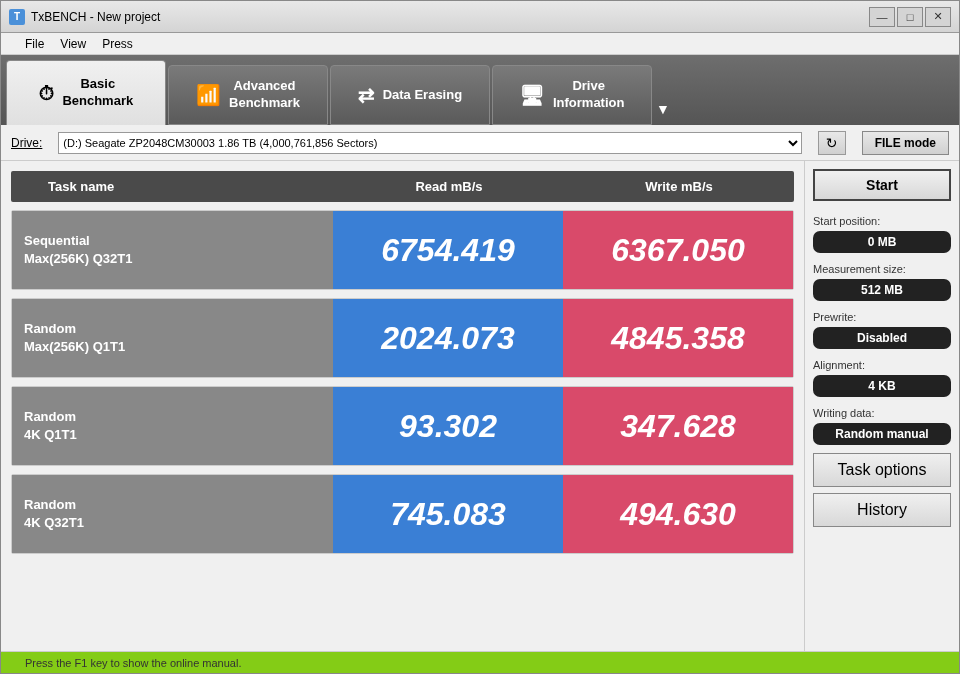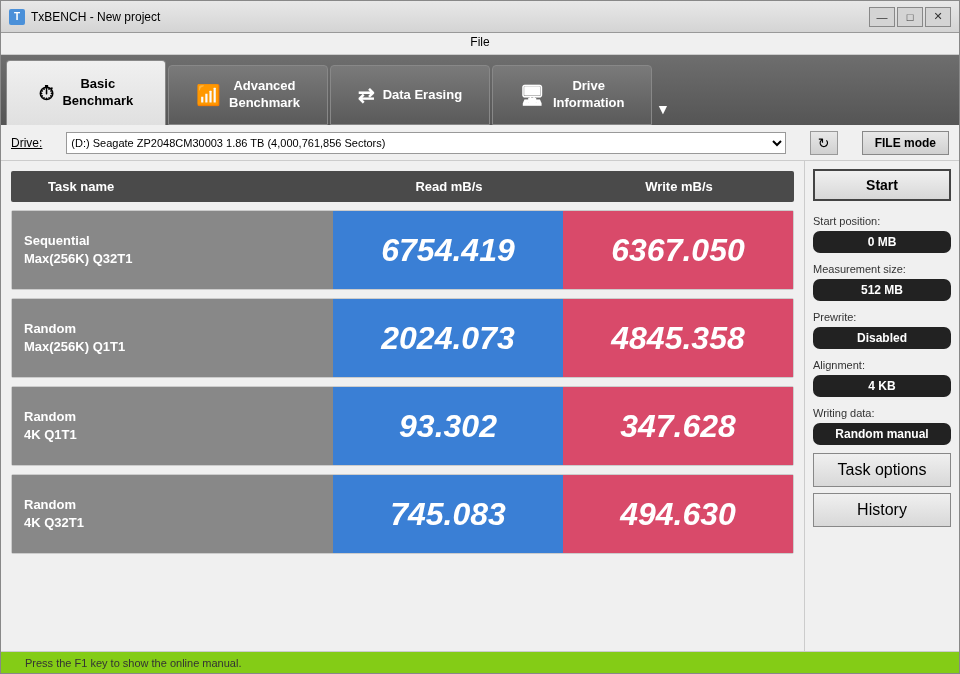--- a/index.html
+++ b/index.html
@@ -69,21 +69,20 @@
 
     
     .menu-bar {
       background: #f0f0f0;
       height: 22px;
       display: flex;
       align-items: center;
       padding: 0 16px;
       border-bottom: 1px solid #ccc;
       flex-shrink: 0;
-      flex-direction: column;
     }
     .menu-item {
       padding: 2px 8px;
       font-size: 12px;
       color: #000;
       cursor: pointer;
     }
 
     
     .toolbar {
@@ -138,21 +137,21 @@
     }
 
     
     .drive-bar {
       background: #f0f0f0;
       height: 36px;
       display: flex;
       align-items: center;
       padding: 0 10px;
       border-bottom: 1px solid #ccc;
-      gap: 24px;
+      gap: 16px;
       flex-shrink: 0;
     }
     .drive-label {
       font-size: 12px;
       text-decoration: underline;
       color: #000;
     }
     .drive-select {
       flex: 1;
       height: 22px;
@@ -339,21 +338,21 @@
     <div class="title-bar-controls">
       <button class="title-btn">—</button>
       <button class="title-btn">□</button>
       <button class="title-btn close">✕</button>
     </div>
   </div>
 
   <div class="menu-bar">
     <div class="menu-item">File</div>
     <div class="menu-item">View</div>
-    <div class="menu-item">Write</div>
+    <div class="menu-item">Press</div>
   </div>
 
   <div class="toolbar">
     <div class="tab-btn active">
       <span class="tab-icon">⏱</span>
       <span class="tab-label">Basic<br>Benchmark</span>
     </div>
     <div class="tab-btn">
       <span class="tab-icon">📶</span>
       <span class="tab-label">Advanced<br>Benchmark</span>

